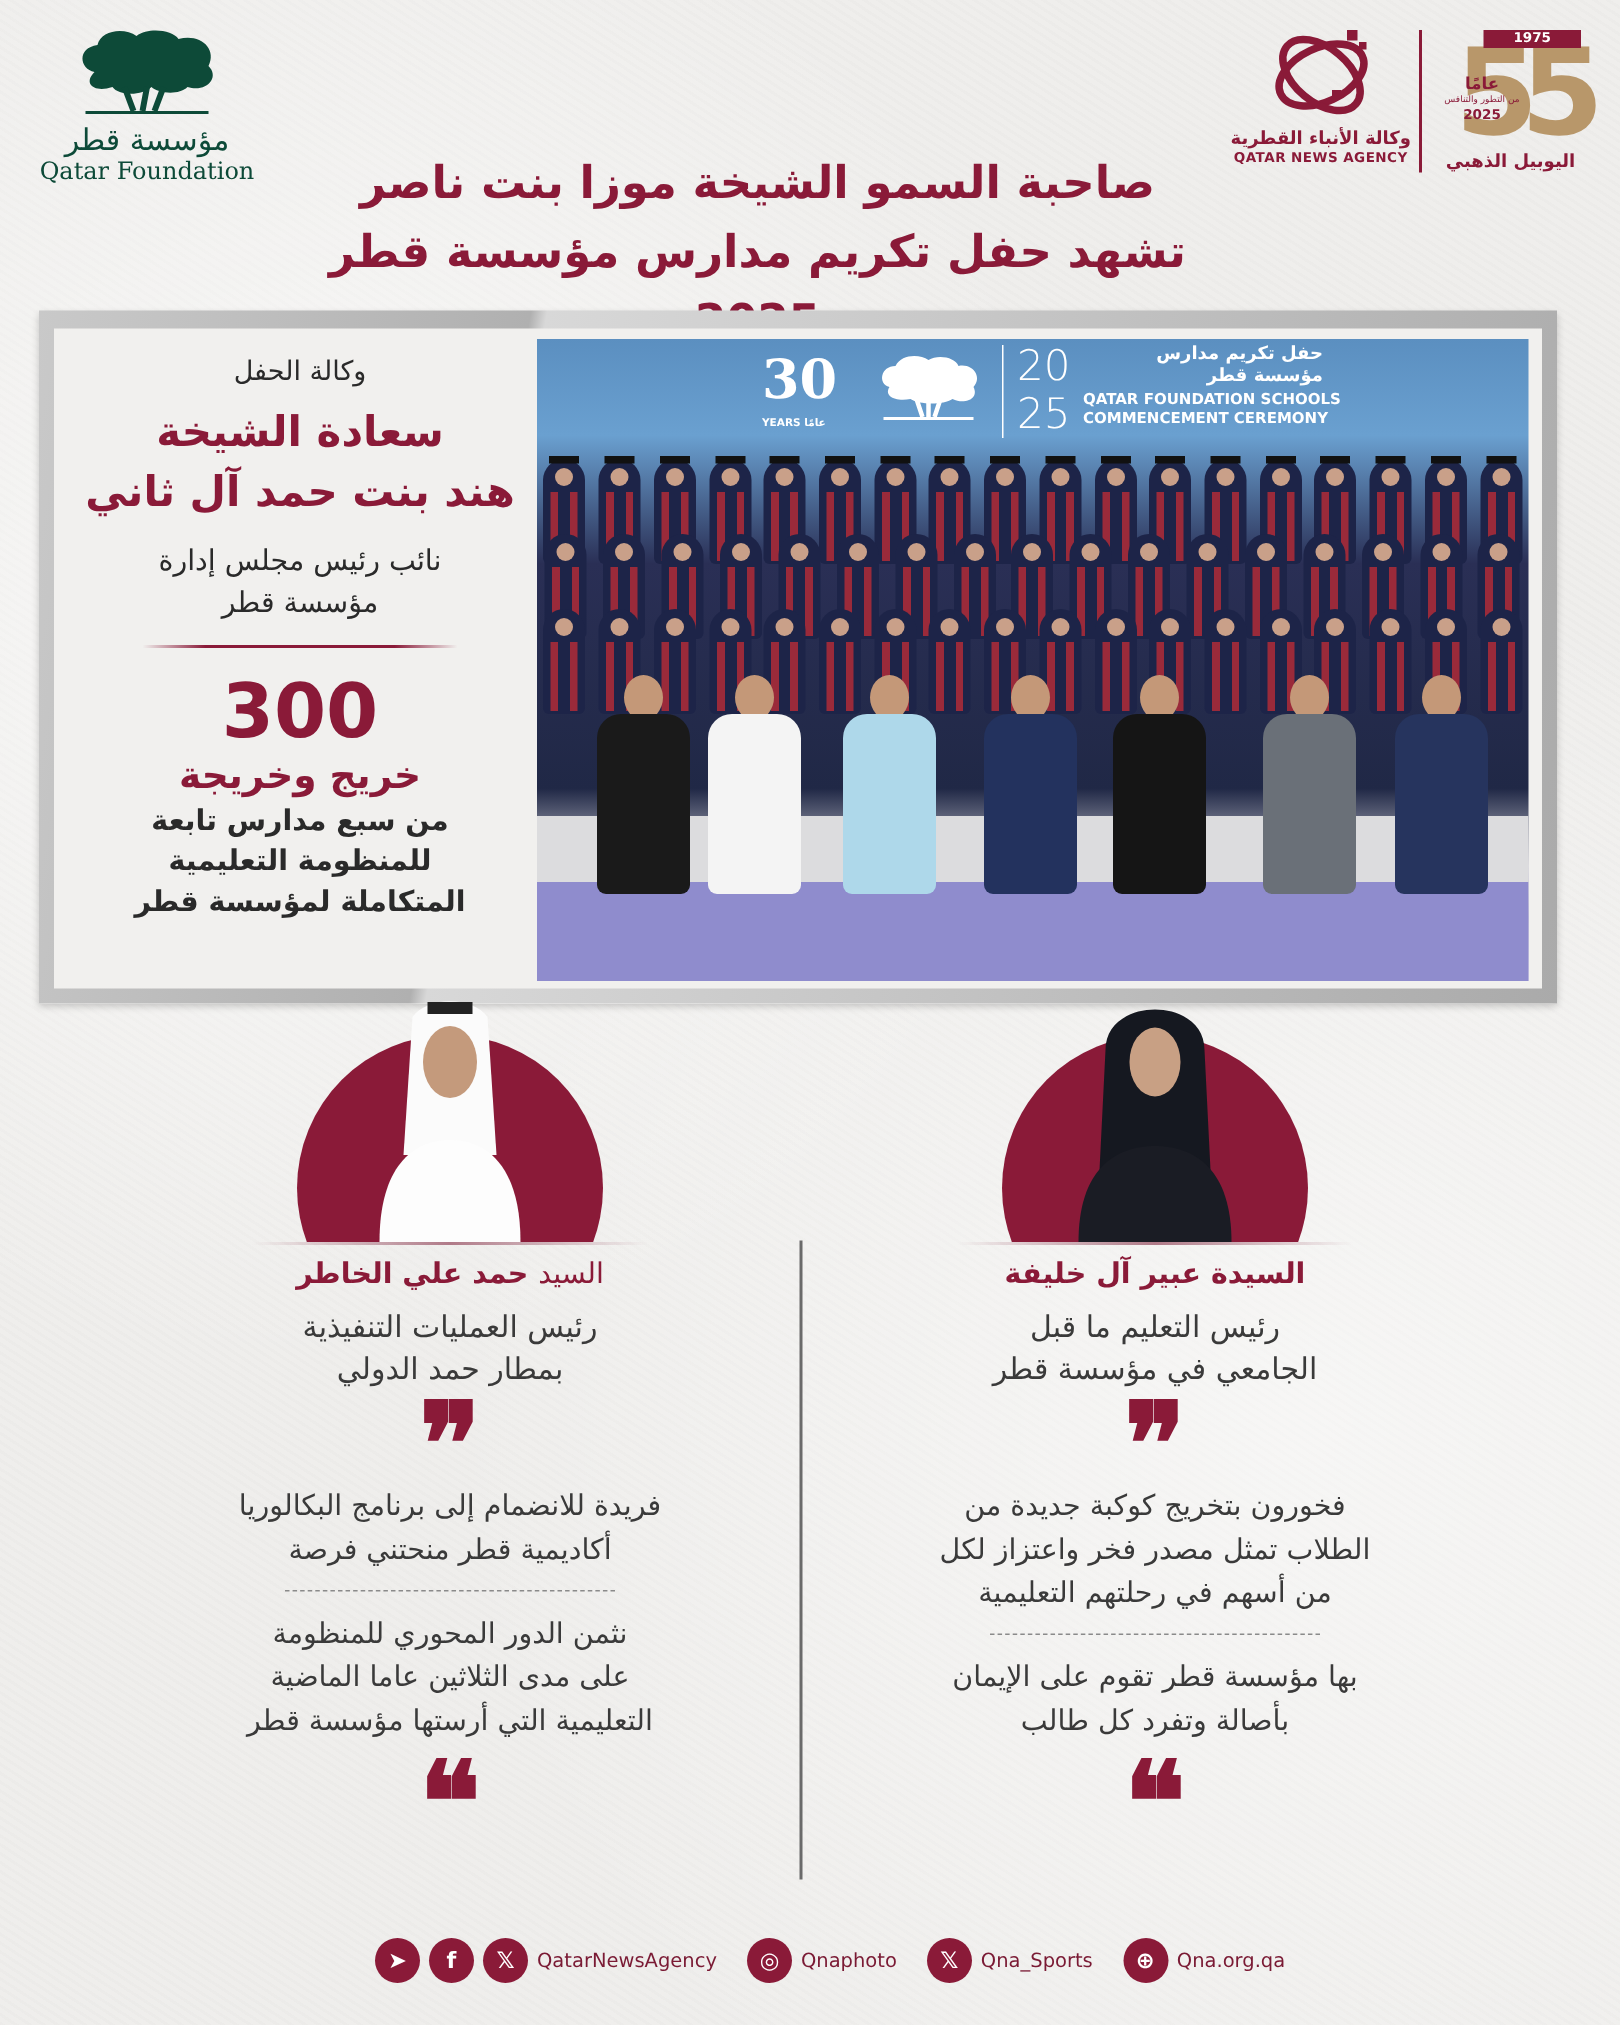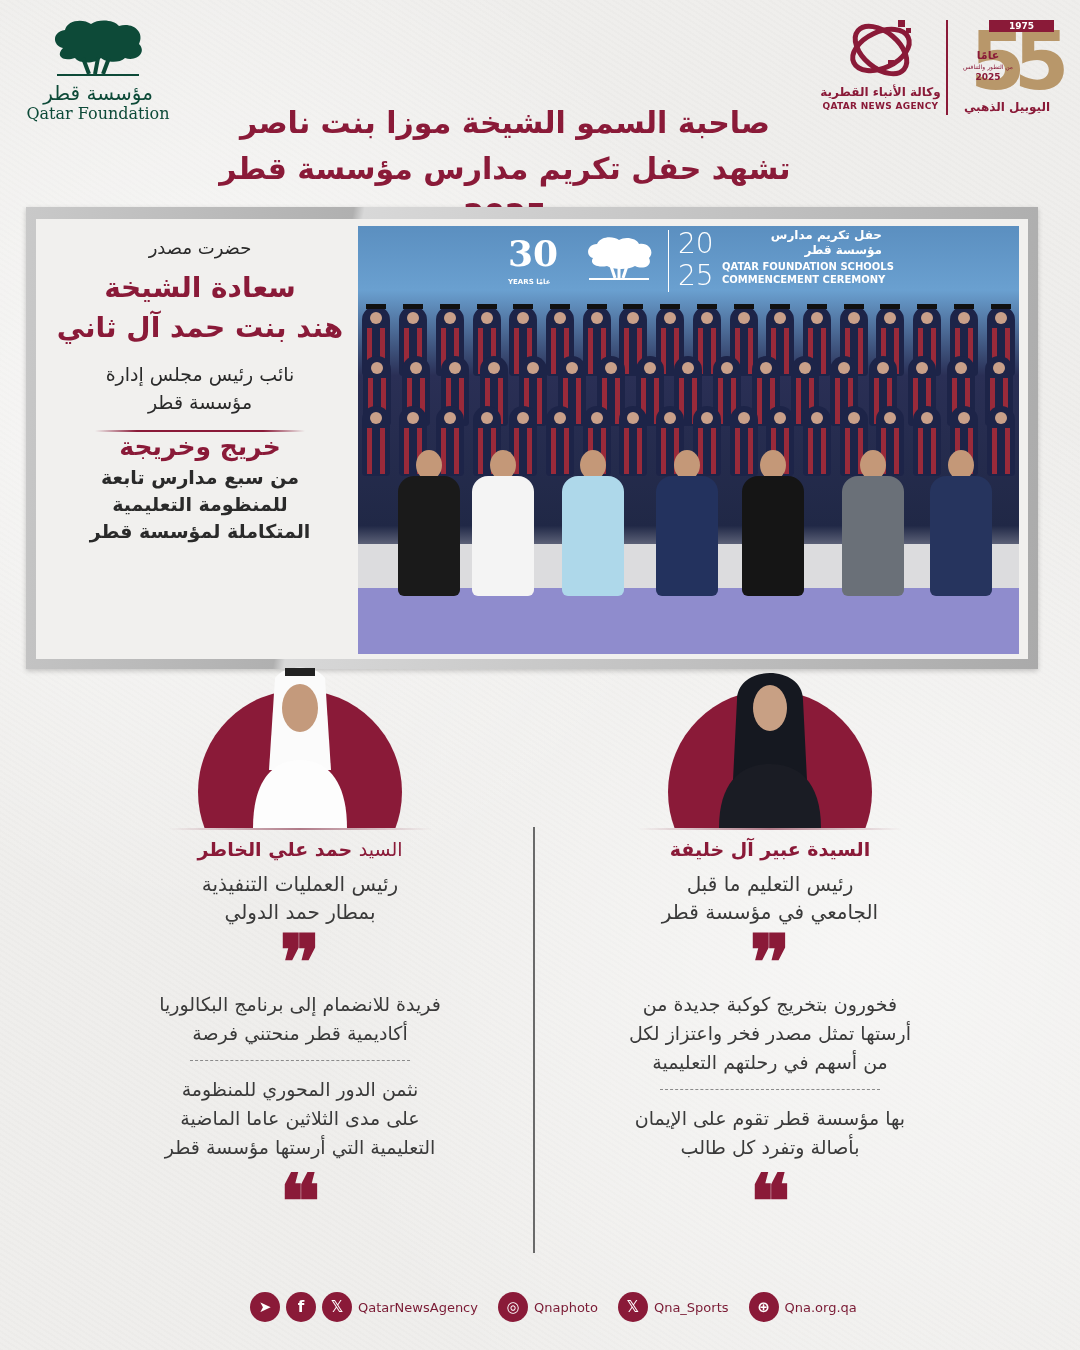--- a/index.html
+++ b/index.html
@@ -152,30 +152,31 @@
 
 <div class="abs headline">
   <div>صاحبة السمو الشيخة موزا بنت ناصر</div>
   <div>تشهد حفل تكريم مدارس مؤسسة قطر 2025</div>
 </div>
 
 <div class="abs frame"></div>
 <div class="abs frame-inner"></div>
 
 <div class="abs attend">
-  <div class="attend-pre">حضرت مصدر</div>
+  <div class="attend-pre">وكالة الحفل</div>
   <div class="attend-name">
     <div>سعادة الشيخة</div>
     <div>هند بنت حمد آل ثاني</div>
   </div>
   <div class="attend-role">
     <div>نائب رئيس مجلس إدارة</div>
     <div>مؤسسة قطر</div>
   </div>
   <div class="attend-sep"></div>
+  <div class="grad-count">300</div>
   <div class="grad-label">خريج وخريجة</div>
   <div class="grad-desc">
     <div>من سبع مدارس تابعة</div>
     <div>للمنظومة التعليمية</div>
     <div>المتكاملة لمؤسسة قطر</div>
   </div>
 </div>
 
 <div class="abs photo">
   <div class="photo-banner">
@@ -381,21 +382,21 @@
     <span class="maroon">السيدة</span>
     <span class="maroon">عبير آل خليفة</span>
   </div>
   <div class="sp-role">
     <div>رئيس التعليم ما قبل</div>
     <div>الجامعي في مؤسسة قطر</div>
   </div>
   <div class="quote-open">❞</div>
   <div class="sp-quote">
     <div>فخورون بتخريج كوكبة جديدة من</div>
-    <div>أرستها تمثل مصدر فخر واعتزاز لكل</div>
+    <div>الطلاب تمثل مصدر فخر واعتزاز لكل</div>
     <div>من أسهم في رحلتهم التعليمية</div>
   </div>
   <div class="sp-sep"></div>
   <div class="sp-quote2">
     <div>بها مؤسسة قطر تقوم على الإيمان</div>
     <div>بأصالة وتفرد كل طالب</div>
   </div>
   <div class="quote-close">❝</div>
 </div>
 

